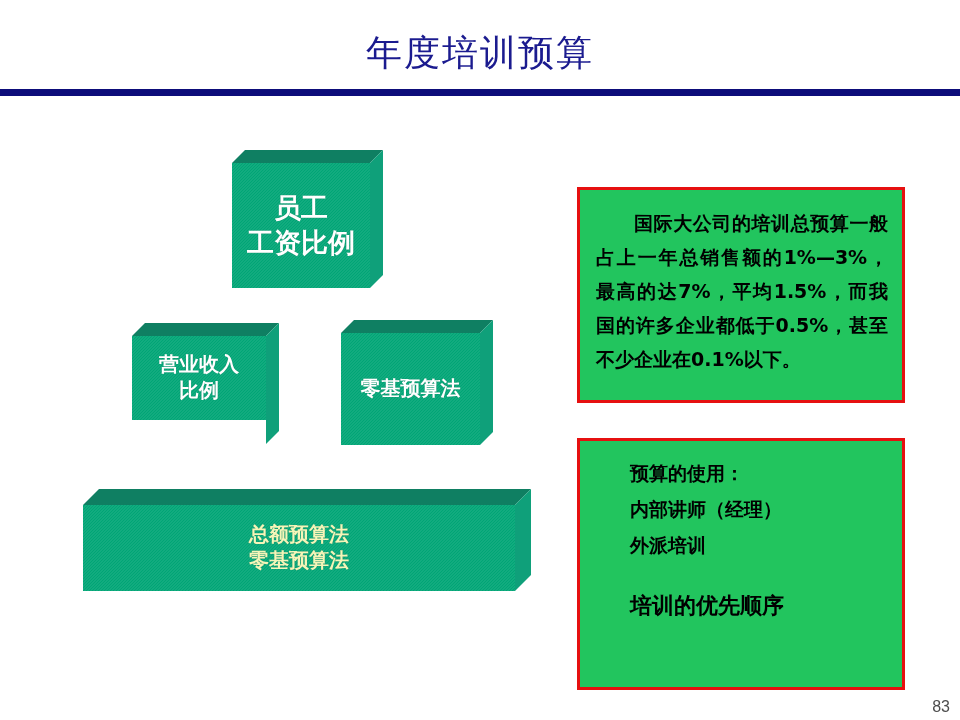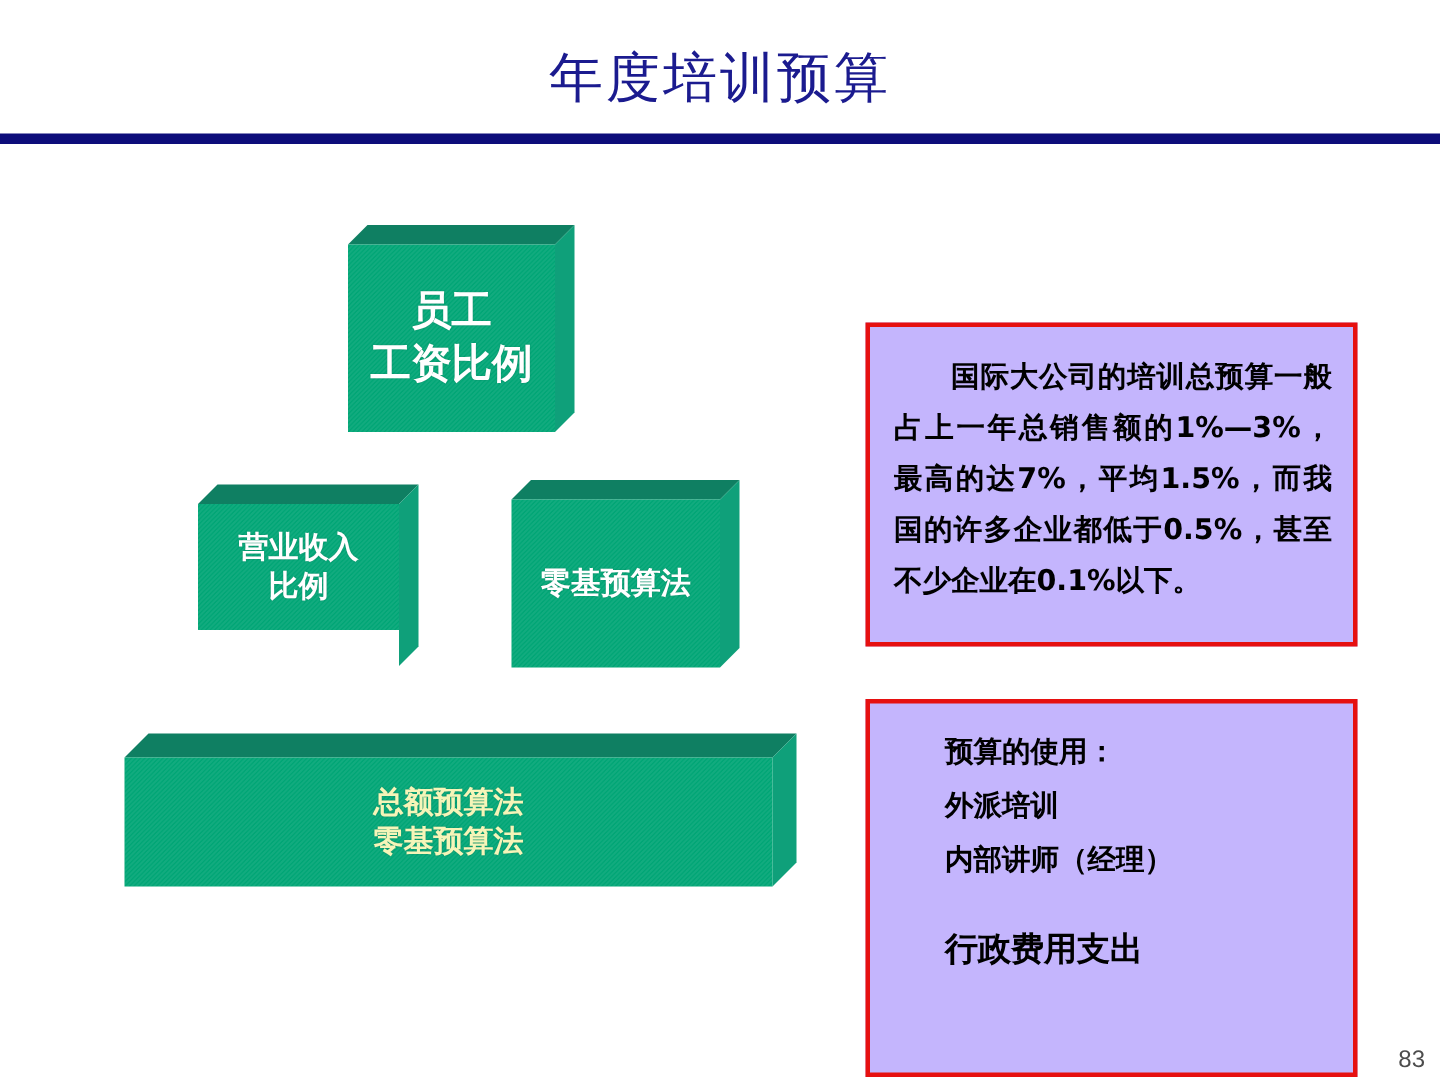--- a/index.html
+++ b/index.html
@@ -82,24 +82,23 @@
     white-space: pre-line;
     text-shadow: 0 0 1px rgba(0,0,0,0.25);
   }
   .cube-label.cream {
     color: #f5f5b8;
   }
 
   
   .red-panel {
     position: absolute;
-    background: #c4b5fd;
+    background: #22c55e;
     border: 3px solid #e61010;
     box-sizing: border-box;
-    margin-top: 28px;
   }
   .panel-para {
     margin: 0;
     color: #000000;
     font-weight: 700;
     font-size: 19px;
     line-height: 34px;
     text-align: justify;
     text-indent: 2em;
   }
@@ -179,21 +178,21 @@
 零基预算法</span>
     </div>
   </div>
 
   <div class="red-panel" style="left:577px; top:187px; width:328px; height:216px; padding:16px 14px 10px 16px;">
     <p class="panel-para">国际大公司的培训总预算一般占上一年总销售额的1%—3%，最高的达7%，平均1.5%，而我国的许多企业都低于0.5%，甚至不少企业在0.1%以下。</p>
   </div>
 
   <div class="red-panel" style="left:577px; top:438px; width:328px; height:252px; padding:14px 14px 10px 50px;">
     <p class="panel-line">预算的使用：</p>
+    <p class="panel-line">内部讲师（经理）</p>
     <p class="panel-line">外派培训</p>
-    <p class="panel-line">内部讲师（经理）</p>
     <div class="panel-spacer"></div>
-    <p class="panel-line emph">行政费用支出</p>
+    <p class="panel-line emph">培训的优先顺序</p>
   </div>
 
   <div class="page-number">83</div>
 
 </div>
 
 </body></html>

